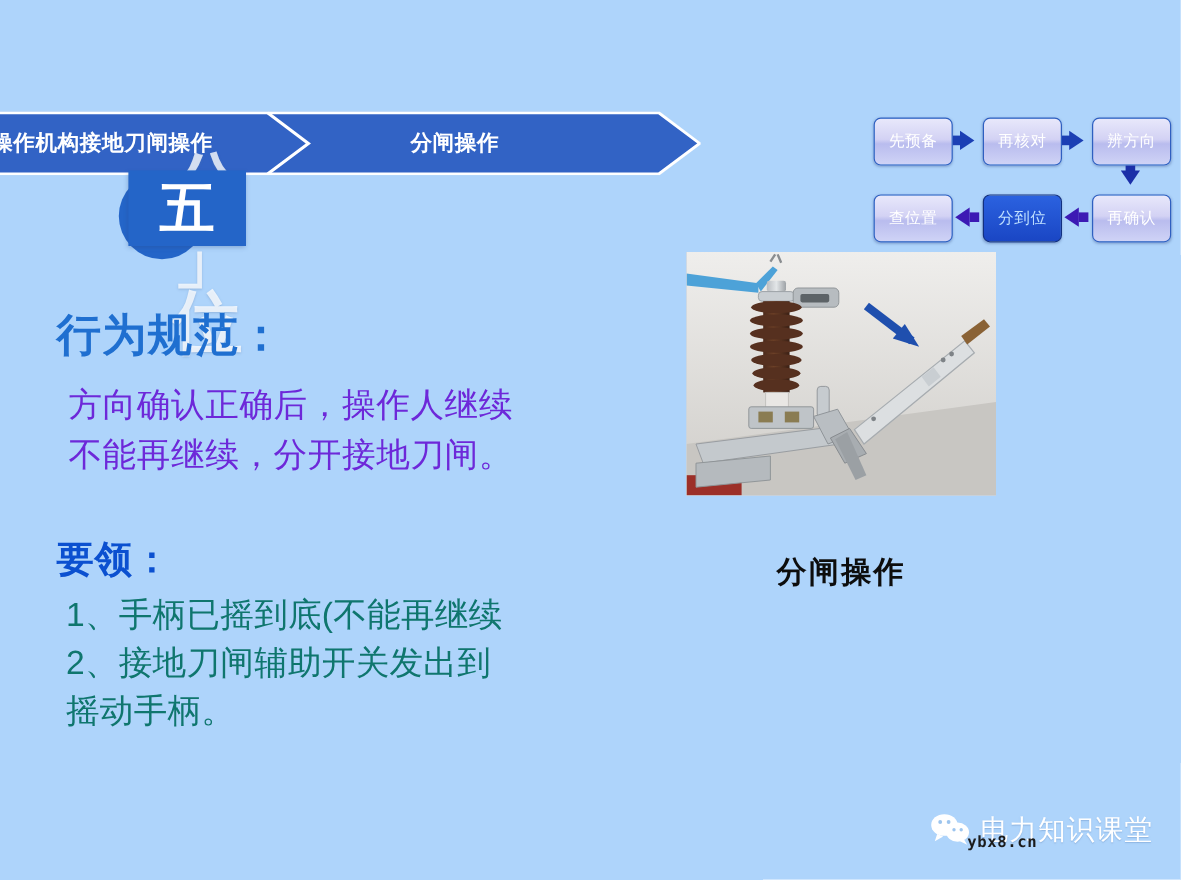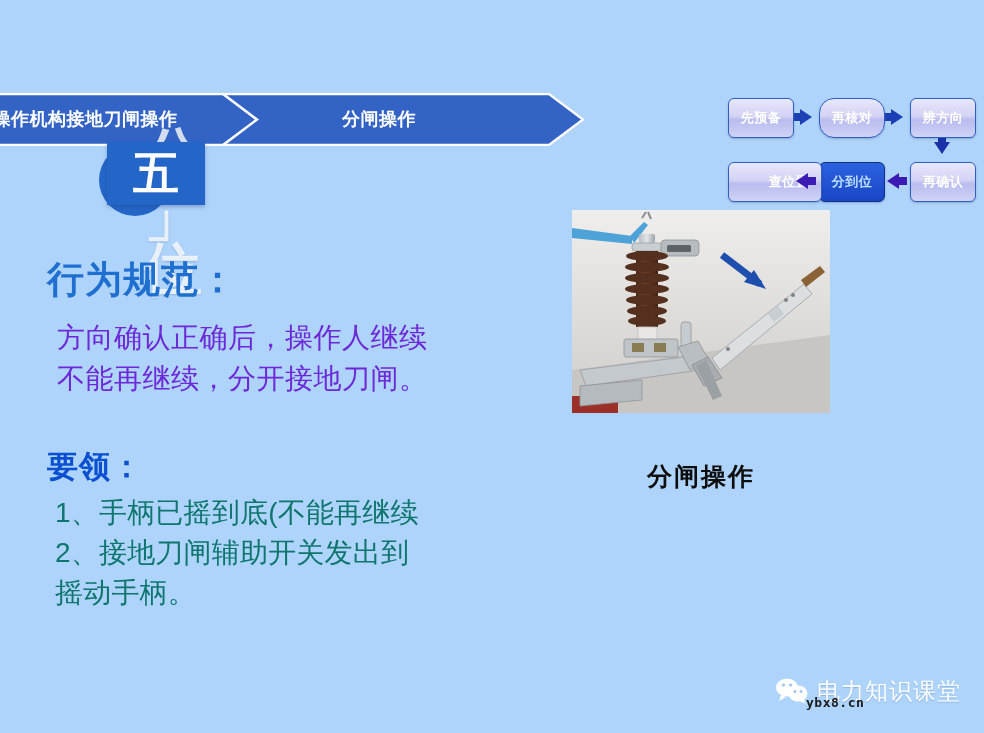--- a/index.html
+++ b/index.html
@@ -172,36 +172,36 @@
   .flow-box {
     position: absolute;
     width: 64px;
     height: 38px;
     border: 1px solid #2f5fc0;
     border-radius: 6px;
     background: linear-gradient(to bottom, #e8e8fb 0%, #d3d2f4 45%, #b9bcee 55%, #cfd3f6 100%);
     box-shadow: 0 1px 2px rgba(40,60,120,0.30);
     color: #ffffff;
     font-size: 13px;
-    font-weight: bold;
+    font-weight: normal;
     line-height: 38px;
     text-align: center;
     letter-spacing: 0.5px;
   }
   .flow-box.active {
     background: linear-gradient(to bottom, #2b62e0 0%, #1a46c4 100%);
     border-color: #12307f;
     color: #bfe0ff;
   }
   #fb-1 { left: 0px;   top: 0px;  }
-  #fb-2 { left: 91px;  top: 0px; border-radius: 15px;  }
+  #fb-2 { left: 91px;  top: 0px;  }
   #fb-3 { left: 182px; top: 0px;  }
   #fb-4 { left: 182px; top: 64px; }
   #fb-5 { left: 91px;  top: 64px; }
-  #fb-6 { left: 0px;   top: 64px; padding-left: 28px; }
+  #fb-6 { left: 0px;   top: 64px; }
 
   .arrow {
     position: absolute;
     width: 0; height: 0;
   }
   .arrow-r {
     border-top: 8px solid transparent;
     border-bottom: 8px solid transparent;
     border-left: 12px solid #1b3fb4;
   }

